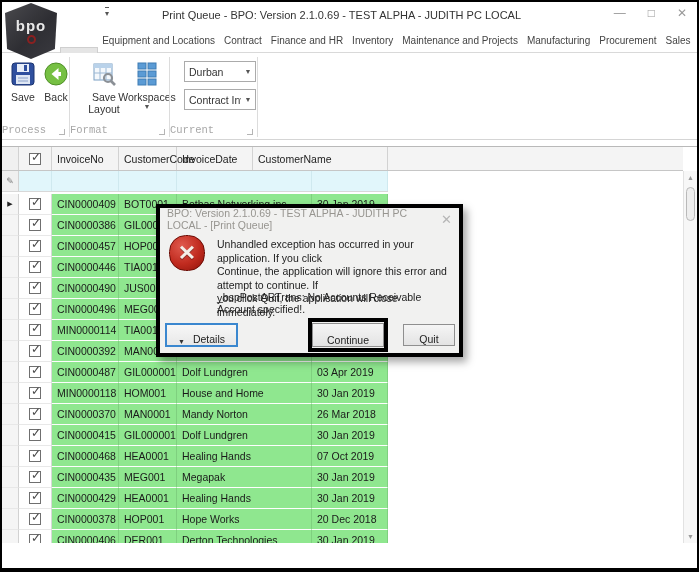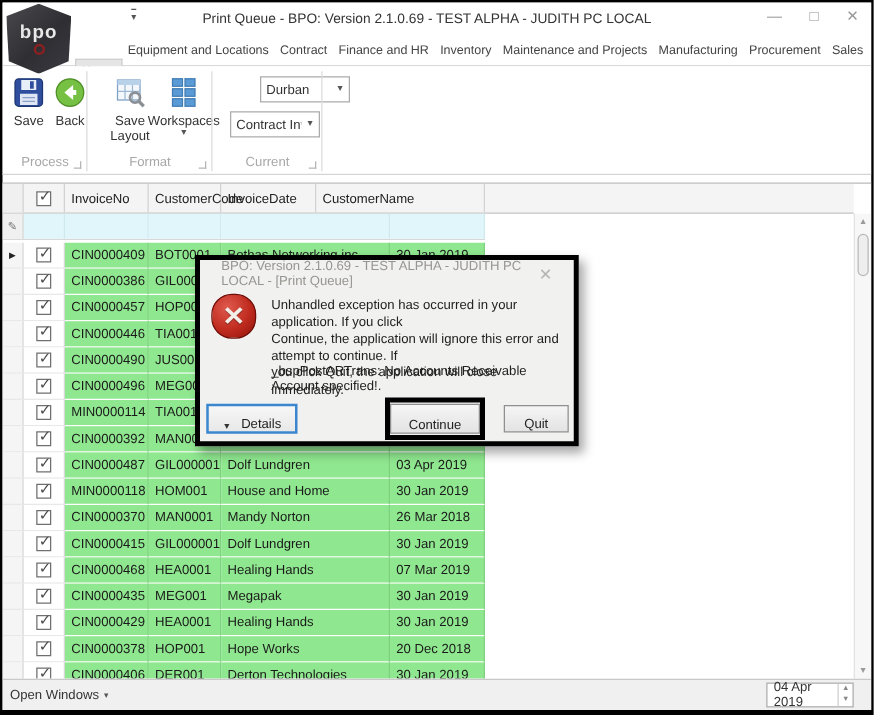--- a/index.html
+++ b/index.html
@@ -24,21 +24,21 @@
   .logo .logo-txt { color:#e8e8e8; font-size:15px; font-weight:bold; letter-spacing:1px; line-height:14px; }
   .logo .logo-dot { width:9px; height:9px; border-radius:50%; border:2px solid #8a2020; margin-top:2px; }
   
   .tabrow { position:absolute; top:28px; left:0; right:0; height:23px; background:#fff; border-bottom:1px solid #d9d9d9; display:flex; align-items:flex-end; padding-left:58px; }
   .tab { font-size:10px; color:#444; padding:4px 4.5px; white-space:nowrap; cursor:default; }
   .tab.active { background:#e5e5e5; border:1px solid #cfcfcf; border-bottom:none; position:relative; top:16px; padding-bottom:5px; color:#000; }
   
   .ribbon { position:absolute; top:51px; left:0; right:0; height:87px; background:#fff; border-bottom:1px solid #d5d5d5; }
   .rgroup { position:absolute; top:0; bottom:0; }
   .rgroup .vline { position:absolute; right:0; top:4px; bottom:2px; width:1px; background:#dcdcdc; }
-  .grp-label { position:absolute; bottom:3px; left:0; right:0; text-align:center; font-size:10.5px; color:#a8a8a8; }
+  .grp-label { position:absolute; bottom:3px; left:0; right:0; font-size:10.5px; color:#a8a8a8;font-family:Liberation Mono, monospace; }
   .launcher { position:absolute; bottom:4px; right:5px; width:6px; height:6px; border-right:1px solid #b5b5b5; border-bottom:1px solid #b5b5b5; }
   .big-btn { position:absolute; top:4px; width:52px; text-align:center; font-size:10.5px; color:#333; cursor:default; }
   .big-btn .ic { height:34px; display:flex; align-items:center; justify-content:center; }
   .drop-arrow { font-size:7px; color:#555; line-height:8px; }
   .combo { position:absolute; left:14px; width:72px; height:21px; border:1px solid #ababab; background:#fff; display:flex; align-items:center; font-size:10.5px; color:#333; }
   .combo .val { flex:1; padding:0 4px; white-space:nowrap; overflow:hidden; }
   .combo .btn { width:14px; text-align:center; font-size:7px; color:#555; }
   
   .grid { position:absolute; top:144px; left:0; right:0; bottom:25px; background:#fff; border-top:1px solid #b9b9b9; overflow:hidden; }
   .ghead { position:absolute; top:0; left:0; right:14px; height:24px; background:#f4f4f4; border-bottom:1px solid #c6c6c6; display:flex; }
@@ -67,21 +67,21 @@
   .date-editor { position:absolute; right:14px; top:2px; width:70px; height:20px; background:#fff; border:1px solid #a9a9a9; display:flex; }
   .date-editor .dval { flex:1; font-size:10.5px; display:flex; align-items:center; padding-left:5px; }
   .date-editor .spin { width:12px; border-left:1px solid #d0d0d0; display:flex; flex-direction:column; }
   .date-editor .spin span { flex:1; font-size:6px; color:#888; text-align:center; line-height:9px; }
   
   .dialog {
     position:absolute; left:154px; top:202px; width:307px; height:153px;
     border:4px solid #000; background:#f1f1f0; z-index:50;
     box-shadow:4px 5px 8px rgba(0,0,0,.35);
   }
-  .dlg-title { position:absolute; top:0; left:0; right:0; height:22px; display:flex; align-items:center; padding:0 17px; font-size:10.5px; color:#979590; }
+  .dlg-title { position:absolute; top:0; left:0; right:0; height:22px; display:flex; align-items:center; padding:0 7px; font-size:10.5px; color:#979590; }
   .dlg-close { margin-left:auto; color:#b5b5b5; font-size:13px; }
   .err-icon {
     position:absolute; left:9px; top:27px; width:36px; height:36px;
     background:radial-gradient(circle at 35% 30%, #e05a4e 0%, #c02b1f 55%, #8f1209 100%);
     border-radius:46% 46% 46% 46%; border:1px solid #6d0d06;
     display:flex; align-items:center; justify-content:center;
   }
   .err-icon .x { color:#f3efe8; font-size:22px; font-weight:bold; text-shadow:0 1px 1px rgba(0,0,0,.4); transform:scaleY(.95); }
   .dlg-msg { position:absolute; left:57px; top:30px; width:232px; font-size:10.5px; color:#222; line-height:13.5px; }
   .dlg-err { position:absolute; left:57px; top:83px; width:235px; font-size:10.5px; color:#222; }
@@ -188,21 +188,21 @@
         </div>
         <span>Workspaces</span>
         <div class="drop-arrow">▼</div>
       </div>
       <span class="grp-label">Format</span>
       <span class="launcher"></span>
       <span class="vline"></span>
     </div>
 
     <div class="rgroup" style="left:168px; width:88px;">
-      <div class="combo" style="top:8px;margin-left:24px;">
+      <div class="combo" style="top:8px;">
         <span class="val">Durban</span>
         <span class="btn">▼</span>
       </div>
       <div class="combo" style="top:36px;">
         <span class="val">Contract Inv...</span>
         <span class="btn">▼</span>
       </div>
       <span class="grp-label">Current</span>
       <span class="launcher"></span>
       <span class="vline"></span>
@@ -381,21 +381,21 @@
         <div class="grid-row">
           <div class="cell ind"></div>
           <div class="cell chk">
             <span class="checkbox">
               <span class="tick">✓</span>
             </span>
           </div>
           <div class="cell dcell w1">CIN0000468</div>
           <div class="cell dcell w2">HEA0001</div>
           <div class="cell dcell w3">Healing Hands</div>
-          <div class="cell dcell w4">07 Mar 2019</div>
+          <div class="cell dcell w4">07 Oct 2019</div>
         </div>
         <div class="grid-row">
           <div class="cell ind"></div>
           <div class="cell chk">
             <span class="checkbox">
               <span class="tick">✓</span>
             </span>
           </div>
           <div class="cell dcell w1">CIN0000435</div>
           <div class="cell dcell w2">MEG001</div>
@@ -440,33 +440,20 @@
         </div>
       </div>
 
     <div class="vscroll">
       <div class="arr up">▲</div>
       <div class="thumb"></div>
       <div class="arr down">▼</div>
     </div>
   </div>
 
-  <div class="statusbar">
-    <div class="ow">
-      <span>Open Windows</span>
-      <span class="caret">▾</span>
-    </div>
-    <div class="date-editor">
-      <span class="dval">04 Apr 2019</span>
-      <span class="spin">
-        <span>▲</span>
-        <span>▼</span>
-      </span>
-    </div>
-  </div>
 
   <div class="dialog">
     <div class="dlg-title">
       <span>BPO: Version 2.1.0.69 - TEST ALPHA - JUDITH PC LOCAL - [Print Queue]</span>
       <span class="dlg-close">✕</span>
     </div>
     <div class="err-icon">
         <span class="x">✕</span>
       </div>
     <div class="dlg-msg">

